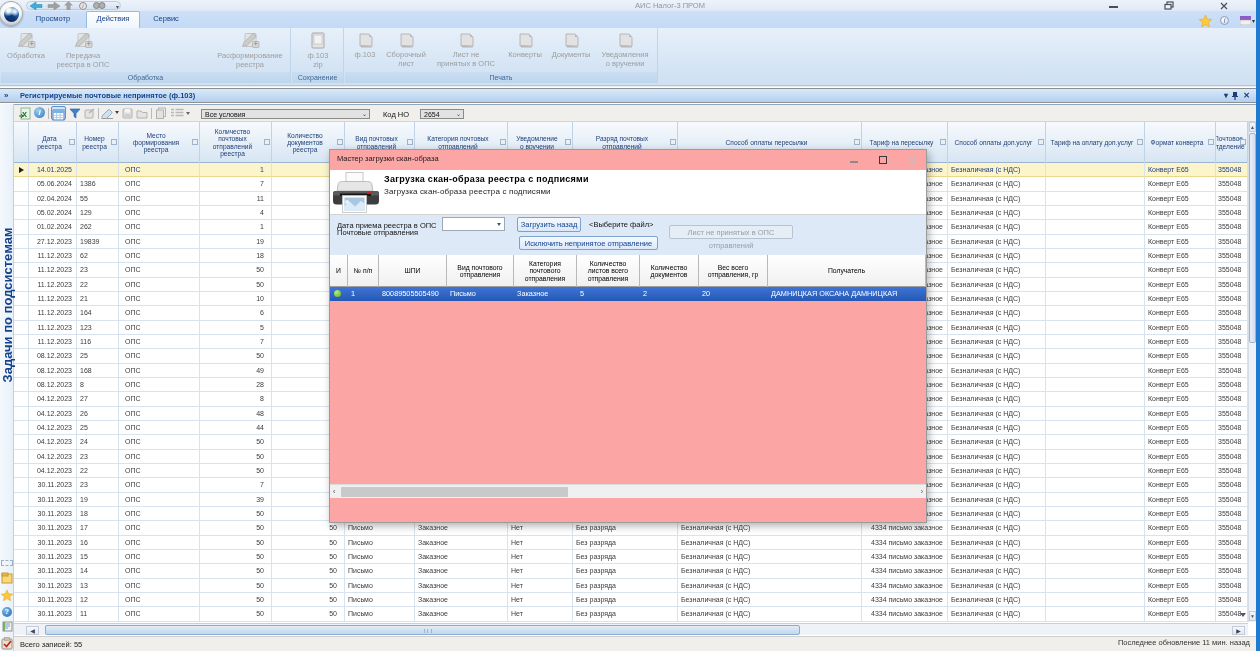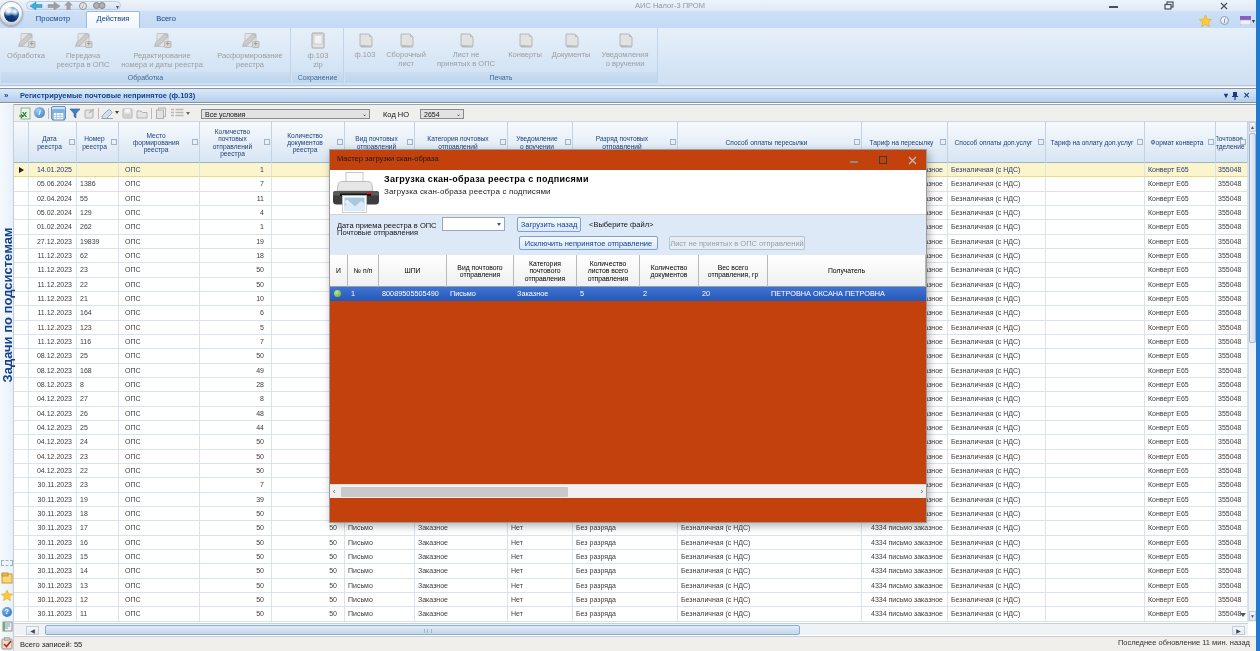--- a/index.html
+++ b/index.html
@@ -54,21 +54,21 @@
 .r.y{background:#fcf5cb}.r.y i{border-bottom:1px solid #e8d88a;color:#1f3a80;height:14.34px}
 
 #vscroll{left:1248px;top:122px;width:8px;height:500px;background:#eef2f7;border-left:1px solid #d6dde6}
 #hscroll{left:14px;top:623px;width:1234px;height:12px;background:#eff2f6;border-top:1px solid #c8d0da}
 #hthumb{position:absolute;left:31px;top:1px;width:755px;height:10px;background:linear-gradient(#e3ecf6,#c3d7ec);border:1px solid #88aed6;border-radius:2px}
 
 #statusbar{left:0;top:636px;width:1260px;height:15px;background:#f0efec;border-top:1px solid #cfcfcf;font-size:7.5px;color:#222}
 
 #rborder{left:1256px;top:0;width:4px;height:651px;background:#1f7ad2}
 
-#dlg{left:329px;top:149px;width:598px;height:374px;background:#c2410c;border:1px solid #9b9b9b;box-shadow:2px 3px 8px rgba(0,0,0,.3)}
+#dlg{left:329px;top:149px;width:598px;height:374px;background:#fca5a5;border:1px solid #9b9b9b;box-shadow:2px 3px 8px rgba(0,0,0,.3)}
 #dlg .ttl{position:absolute;left:7px;top:4px;font-size:7.5px;color:#1a1a1a}
 #dlg .hdr{position:absolute;left:0;top:20px;width:100%;height:45px;background:#fff;border-bottom:1px solid #d4d4d4}
 #dlg .bold{position:absolute;left:54px;top:4px;font-size:9px;letter-spacing:.3px;font-weight:bold;color:#000}
 #dlg .sub{position:absolute;left:54px;top:16.5px;font-size:8px;letter-spacing:.15px;color:#222}
 #dform{position:absolute;left:0;top:65px;width:100%;height:40px;background:#dde9f6}
 .dlbl{position:absolute;font-size:7.5px;color:#141414}
 .dbtn{position:absolute;background:linear-gradient(#f6faff,#d9e8f9);border:1px solid #7da2cc;border-radius:2px;color:#15428b;font-size:7.5px;text-align:center}
 .dbtn.dis{background:#e7edf5;border-color:#b6c4d2;color:#93a0ae}
 #dtablehead{position:absolute;left:0;top:105px;width:596px;height:32px;background:linear-gradient(#ffffff,#f0f0f0);border-bottom:1px solid #9d9d9d}
 .dhc{position:absolute;top:0;height:32px;border-right:1px solid #b9b9b9;font-size:6.8px;line-height:7.4px;color:#000;display:flex;align-items:center;justify-content:center;text-align:center}
@@ -114,21 +114,21 @@
 <svg class="abs" style="left:1199px;top:15px" width="13" height="12" viewBox="0 0 13 12">
     <path d="M6.5 0 L8.3 4.2 L12.8 4.5 L9.4 7.4 L10.4 11.8 L6.5 9.4 L2.6 11.8 L3.6 7.4 L0.2 4.5 L4.7 4.2 Z" fill="#fccb3c" stroke="#e8a71e" stroke-width=".6"></path>
   </svg>
 <div class="abs" style="left:1220px;top:16px;width:9px;height:9px;border-radius:50%;border:1px solid #8aa0b8;background:radial-gradient(circle at 35% 30%,#fdfdfd,#cfd9e4);color:#4a6a90;font-size:7px;text-align:center;line-height:8px;font-style:italic">i</div>
 <svg class="abs" style="left:1240px;top:16px" width="11" height="9" viewBox="0 0 11 9">
     <rect x="0" y="0" width="11" height="4" fill="#8b5cc6"></rect>
     <rect x="0" y="4" width="11" height="5" fill="#f0f0f0" stroke="#999" stroke-width=".5"></rect>
   </svg>
 <div class="abs" style="left:1252px;top:17px;font-size:6px;color:#333">▾</div>
 <div class="abs tab" style="left:86px;width:54px;font-weight:normal">Действия</div>
-<div class="abs tab" style="left:144px;width:44px">Всего</div>
+<div class="abs tab" style="left:144px;width:44px">Сервис</div>
 <div class="abs" id="ribbon">
 <div class="rgroup" style="left:1px;width:290px">
       <div class="rglabel">Обработка</div>
     </div>
 <div class="rgroup" style="left:292px;width:52px">
       <div class="rglabel">Сохранение</div>
     </div>
 <div class="rgroup" style="left:345px;width:313px">
       <div class="rglabel">Печать</div>
     </div>
@@ -137,26 +137,20 @@
         <path d="M3.5 14.5 L5 10.5 L13.5 2 Q14.5 1 15.5 2 L16.5 3 Q17.5 4 16.5 5 L8 13.5 Z" fill="#cccccc" stroke="#a8a8a8" stroke-width=".7"></path>
         <rect x="13.5" y="9.5" width="6.5" height="6" rx="1" fill="#d6d6d6" stroke="#a8a8a8" stroke-width=".7"></rect>
         <path d="M15 11.5 h3.5 M16.7 10 v3.5" stroke="#9a9a9a" stroke-width=".9"></path>
       </svg>Обработка</div>
 <div class="rbtn" style="left:52px;width:62px"><svg class="ic" width="22" height="17" viewBox="0 0 22 17">
         <rect x="6" y="1.5" width="11" height="13" rx="1" fill="#e4e4e4" stroke="#bdbdbd" stroke-width=".8"></rect>
         <path d="M3.5 14.5 L5 10.5 L13.5 2 Q14.5 1 15.5 2 L16.5 3 Q17.5 4 16.5 5 L8 13.5 Z" fill="#cccccc" stroke="#a8a8a8" stroke-width=".7"></path>
         <rect x="13.5" y="9.5" width="6.5" height="6" rx="1" fill="#d6d6d6" stroke="#a8a8a8" stroke-width=".7"></rect>
         <path d="M15 11.5 h3.5 M16.7 10 v3.5" stroke="#9a9a9a" stroke-width=".9"></path>
       </svg>Передача<br>реестра в ОПС</div>
-<div class="rbtn" style="left:116px;width:92px"><svg class="ic" width="22" height="17" viewBox="0 0 22 17">
-        <rect x="6" y="1.5" width="11" height="13" rx="1" fill="#e4e4e4" stroke="#bdbdbd" stroke-width=".8"></rect>
-        <path d="M3.5 14.5 L5 10.5 L13.5 2 Q14.5 1 15.5 2 L16.5 3 Q17.5 4 16.5 5 L8 13.5 Z" fill="#cccccc" stroke="#a8a8a8" stroke-width=".7"></path>
-        <rect x="13.5" y="9.5" width="6.5" height="6" rx="1" fill="#d6d6d6" stroke="#a8a8a8" stroke-width=".7"></rect>
-        <path d="M15 11.5 h3.5 M16.7 10 v3.5" stroke="#9a9a9a" stroke-width=".9"></path>
-      </svg>Редактирование<br>номера и даты реестра</div>
 <div class="rbtn" style="left:210px;width:80px"><svg class="ic" width="22" height="17" viewBox="0 0 22 17">
         <rect x="6" y="1.5" width="11" height="13" rx="1" fill="#e4e4e4" stroke="#bdbdbd" stroke-width=".8"></rect>
         <path d="M3.5 14.5 L5 10.5 L13.5 2 Q14.5 1 15.5 2 L16.5 3 Q17.5 4 16.5 5 L8 13.5 Z" fill="#cccccc" stroke="#a8a8a8" stroke-width=".7"></path>
         <rect x="13.5" y="9.5" width="6.5" height="6" rx="1" fill="#d6d6d6" stroke="#a8a8a8" stroke-width=".7"></rect>
         <path d="M15 11.5 h3.5 M16.7 10 v3.5" stroke="#9a9a9a" stroke-width=".9"></path>
       </svg>Расформирование<br>реестра</div>
 <div class="rbtn" style="left:296px;width:44px"><svg class="ic" width="16" height="17" viewBox="0 0 16 17">
         <rect x="2" y="1" width="12" height="15" rx="1" fill="#e3e3e3" stroke="#a8a8a8"></rect>
         <rect x="4" y="3" width="8" height="9" fill="#f2f2f2" stroke="#bbb" stroke-width=".6"></rect>
       </svg>ф.103<br>zip</div>
@@ -960,42 +954,42 @@
   </div>
   <div id="dform"></div>
 <div style="position:absolute;left:112px;top:67px;width:63px;height:14px;background:#fff;border:1px solid #9aa8b8">
       <span style="position:absolute;right:3px;top:4.5px;width:0;height:0;border-left:2.8px solid transparent;border-right:2.8px solid transparent;border-top:3.8px solid #3e5a78"></span>
     </div>
   <div class="dlbl" style="left:7px;top:71px">Дата приема реестра в ОПС</div>
   <div class="dlbl" style="left:7px;top:78px">Почтовые отправления</div>
   <div class="dbtn" style="left:187px;top:67px;width:64px;height:15px;line-height:14px">Загрузить назад</div>
   <div class="dlbl" style="left:259px;top:70px">&lt;Выберите файл&gt;</div>
   <div class="dbtn" style="left:189px;top:86px;width:139px;height:14px;line-height:13px">Исключить непринятое отправление</div>
-  <div class="dbtn dis" style="left:339px;top:86px;width:136px;height:14px;line-height:13px">Лист не принятых в ОПС отправлений</div>
+  <div class="dbtn dis" style="left:339px;top:75px;width:124px;height:14px;line-height:13px">Лист не принятых в ОПС отправлений</div>
   <div id="dtablehead">
 <div class="dhc" style="left:0px;width:18px">И</div>
 <div class="dhc" style="left:18px;width:31px">№ п/п</div>
 <div class="dhc" style="left:49px;width:68px">ШПИ</div>
 <div class="dhc" style="left:117px;width:67px">Вид почтового<br>отправления</div>
 <div class="dhc" style="left:184px;width:63px">Категория<br>почтового<br>отправления</div>
 <div class="dhc" style="left:247px;width:63px">Количество<br>листов всего<br>отправления</div>
 <div class="dhc" style="left:310px;width:59px">Количество<br>документов</div>
 <div class="dhc" style="left:369px;width:69px">Вес всего<br>отправления, гр</div>
 <div class="dhc" style="left:438px;width:158px">Получатель</div>
 </div>
   <div id="dselrow">
 <div class="dc" style="left:0px;width:18px;"><span style="display:inline-block;width:7px;height:7px;border-radius:50%;background:radial-gradient(circle at 35% 30%,#b8e98a,#61ad26);margin:3px 0 0 4px"></span></div>
 <div class="dc" style="left:18px;width:31px;padding-left:3px;">1</div>
 <div class="dc" style="left:49px;width:68px;padding-left:3px;">80089505505490</div>
 <div class="dc" style="left:117px;width:67px;padding-left:3px;">Письмо</div>
 <div class="dc" style="left:184px;width:63px;padding-left:3px;">Заказное</div>
 <div class="dc" style="left:247px;width:63px;padding-left:3px;">5</div>
 <div class="dc" style="left:310px;width:59px;padding-left:3px;">2</div>
 <div class="dc" style="left:369px;width:69px;padding-left:3px;">20</div>
-<div class="dc" style="left:438px;width:158px;padding-left:3px;">ПЕТРОВНА ОКСАНА ПЕТРОВНА</div>
+<div class="dc" style="left:438px;width:158px;padding-left:3px;">ДАМНИЦКАЯ ОКСАНА ДАМНИЦКАЯ</div>
 </div>
   <div id="dhscroll">
       <span style="position:absolute;left:3px;top:3px;font-size:7px;color:#444">‹</span>
       <span style="position:absolute;right:3px;top:3px;font-size:7px;color:#444">›</span>
       <div id="dhthumb"></div>
     </div>
 </div>
 <div class="abs" style="left:1240px;top:613px;width:0;height:0;border-left:3.5px solid transparent;border-right:3.5px solid transparent;border-top:4.5px solid #4a5a6a"></div>
 
 </body></html>

